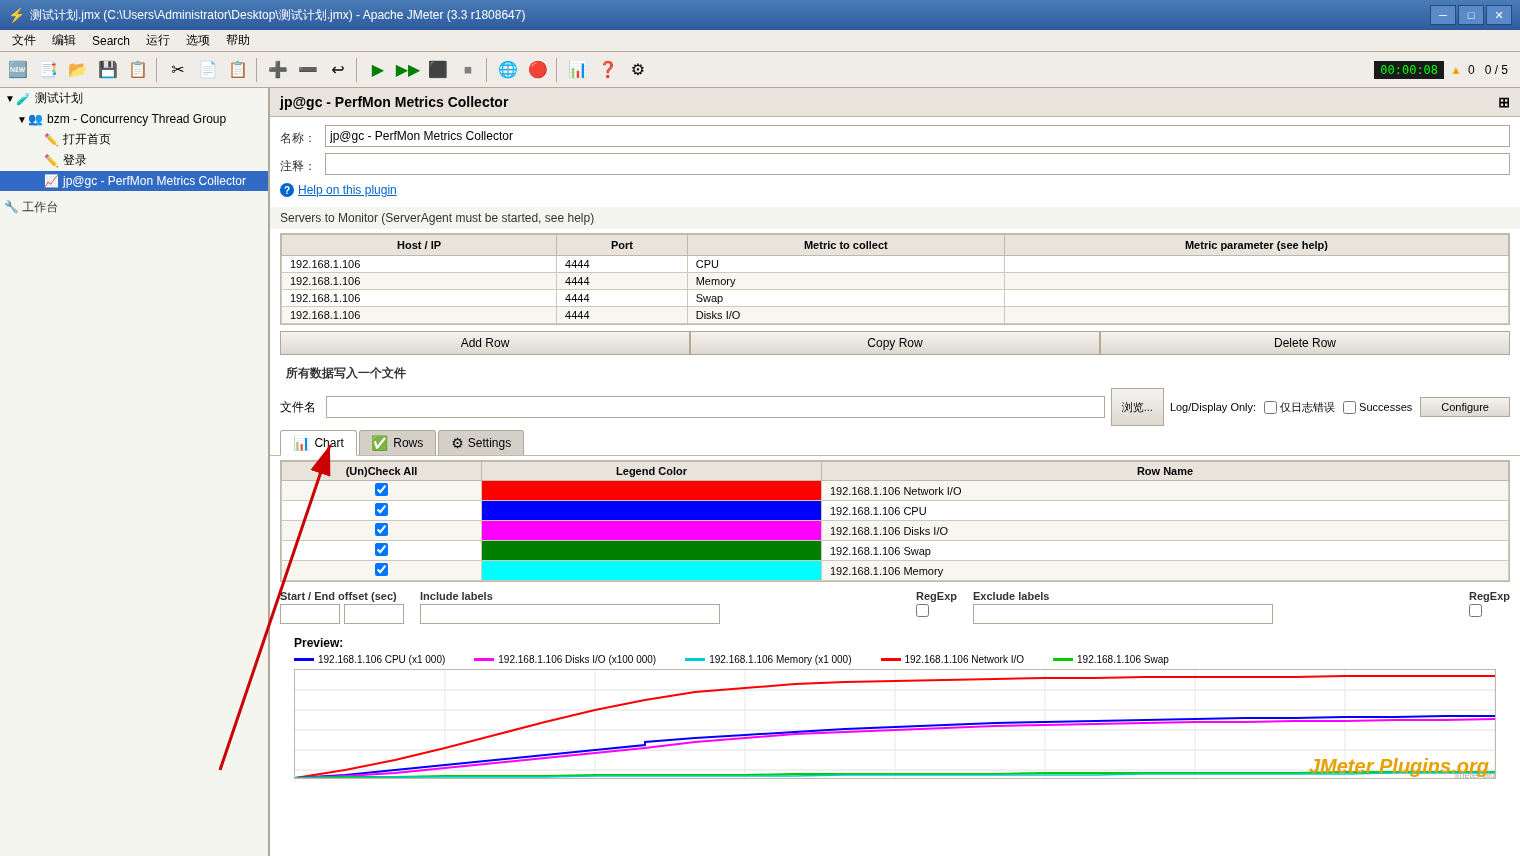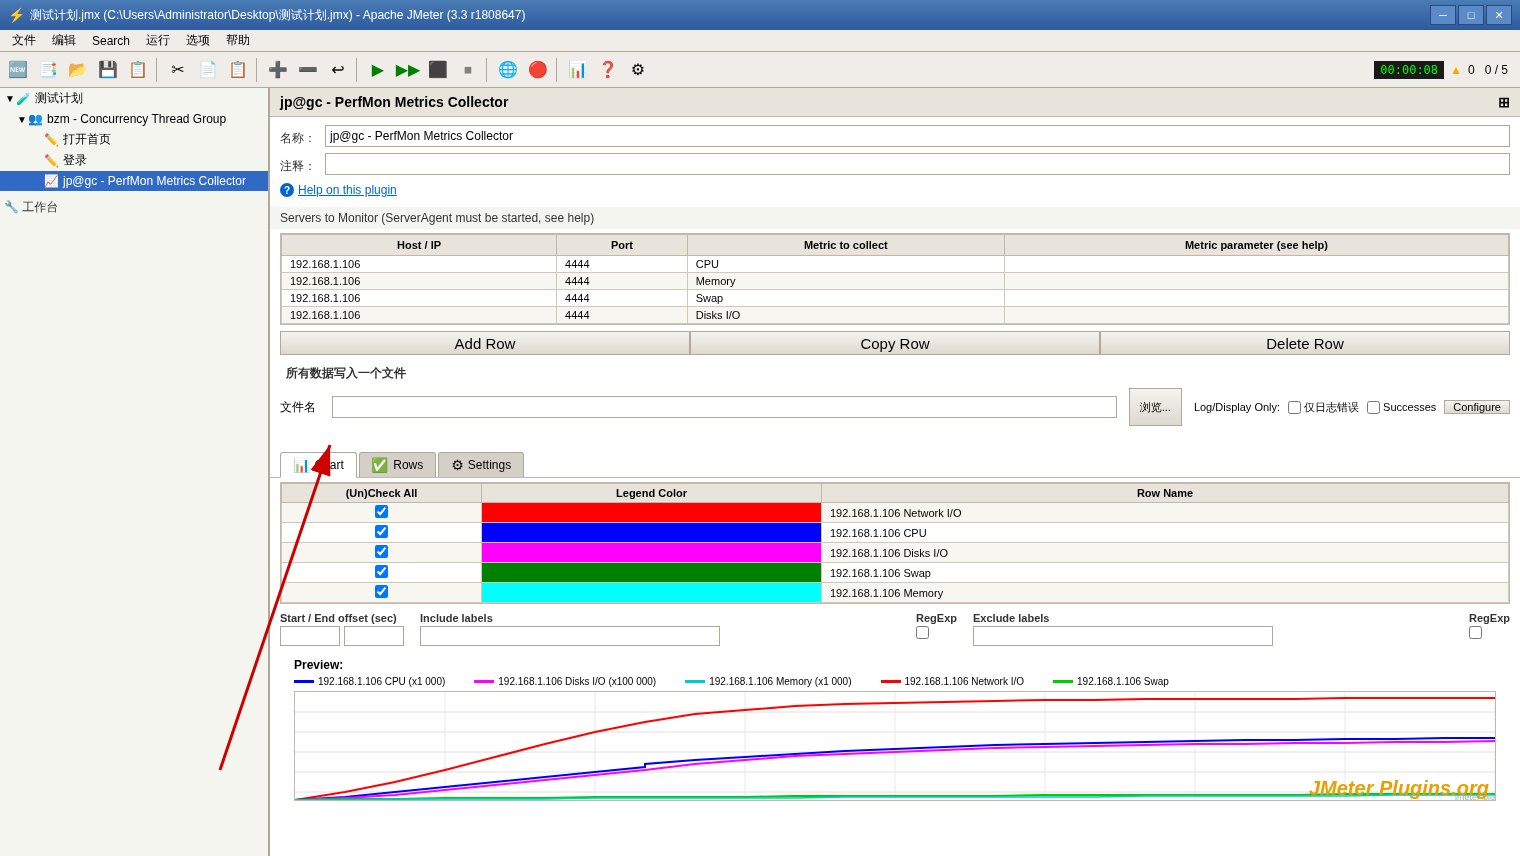--- a/index.html
+++ b/index.html
@@ -51,30 +51,30 @@
     
     .section-title { padding: 4px 10px; font-size: 12px; color: #333; background: #f5f5f0; }
     .monitor-table { width: 100%; border-collapse: collapse; margin: 0; }
     .monitor-table th { background: #e8e4dc; border: 1px solid #c0b8a8; padding: 4px 8px; font-size: 11px; text-align: center; margin-top: 21px; }
     .monitor-table td { border: 1px solid #d0c8b8; padding: 2px 8px; font-size: 11px; background: white; }
     .monitor-table tr:nth-child(even) td { background: #f8f6f0; }
     .table-wrapper { border: 1px solid #c0b8a8; margin: 4px 10px; max-height: 100px; overflow-y: auto; position: relative; }
 
     
     .action-row { display: flex; margin: 6px 10px; gap: 0; }
-    .action-btn { flex: 1; height: 24px; background: linear-gradient(to bottom, #f5f3ef, #ddd9d0); border: 1px solid #b0a898; font-size: 15px; cursor: pointer; display: flex; align-items: center; justify-content: center; }
-
-    
-    .file-row { display: flex; align-items: center; margin: 4px 10px 22px; gap: 12px; }
+    .action-btn { flex: 1; height: 24px; background: linear-gradient(to bottom, #f5f3ef, #ddd9d0); border: 1px solid #b0a898; font-size: 12px; cursor: pointer; display: flex; align-items: center; justify-content: center; }
+
+    
+    .file-row { display: flex; align-items: center; margin: 4px 10px 0; gap: 6px; }
     .file-label { font-size: 12px; min-width: 40px; }
     .file-input { flex: 1; height: 22px; border: 1px solid #b0a898; padding: 2px 4px; font-size: 12px; }
     .browse-btn { height: 38px; padding: 0 10px; background: linear-gradient(to bottom, #f5f3ef, #ddd9d0); border: 1px solid #b0a898; font-size: 11px; cursor: pointer; }
     .file-options { display: flex; align-items: center; gap: 8px; font-size: 11px; }
     .checkbox-label { display: flex; align-items: center; gap: 3px; font-size: 11px; cursor: pointer; }
-    .configure-btn { height: 14px; padding: 0 8px; background: linear-gradient(to bottom, #f5f3ef, #ddd9d0); border: 1px solid #b0a898; font-size: 11px; cursor: pointer; }
+    .configure-btn { height: 20px; padding: 0 20px; background: linear-gradient(to bottom, #f5f3ef, #ddd9d0); border: 1px solid #b0a898; font-size: 11px; cursor: pointer; }
 
     
     .tab-bar { display: flex; padding: 4px 10px 0; gap: 2px; border-bottom: 1px solid #c0b8a8; }
     .tab { padding: 4px 12px; background: #d4d0c8; border: 1px solid #b0a898; border-bottom: none; font-size: 12px; cursor: pointer; display: flex; align-items: center; gap: 4px; border-radius: 3px 3px 0 0; }
     .tab.active { background: white; border-bottom: 1px solid white; z-index: 1; margin-bottom: -1px; }
     .tab-icon { font-size: 14px; }
 
     
     .rows-table-wrapper { margin: 4px 10px; border: 1px solid #c0b8a8; }
     .rows-table { width: 100%; border-collapse: collapse; }

